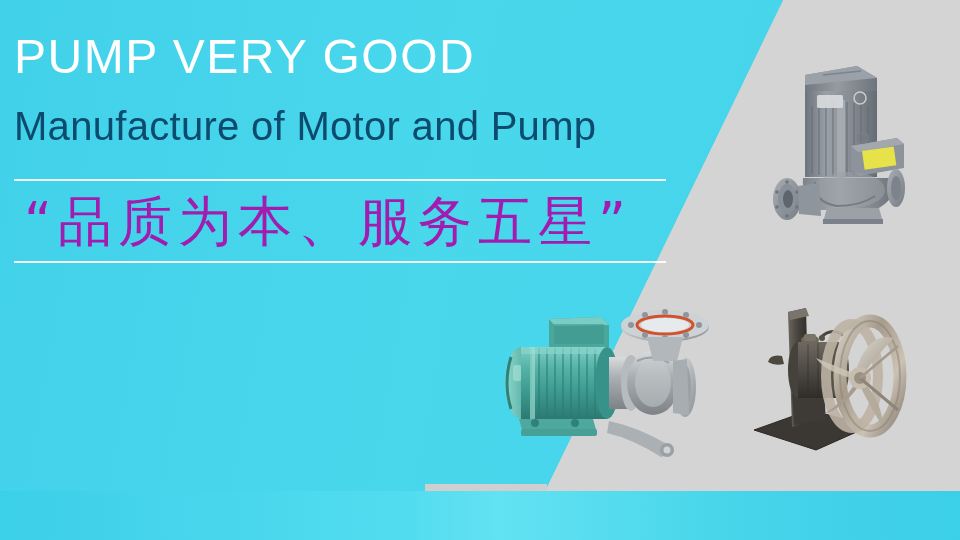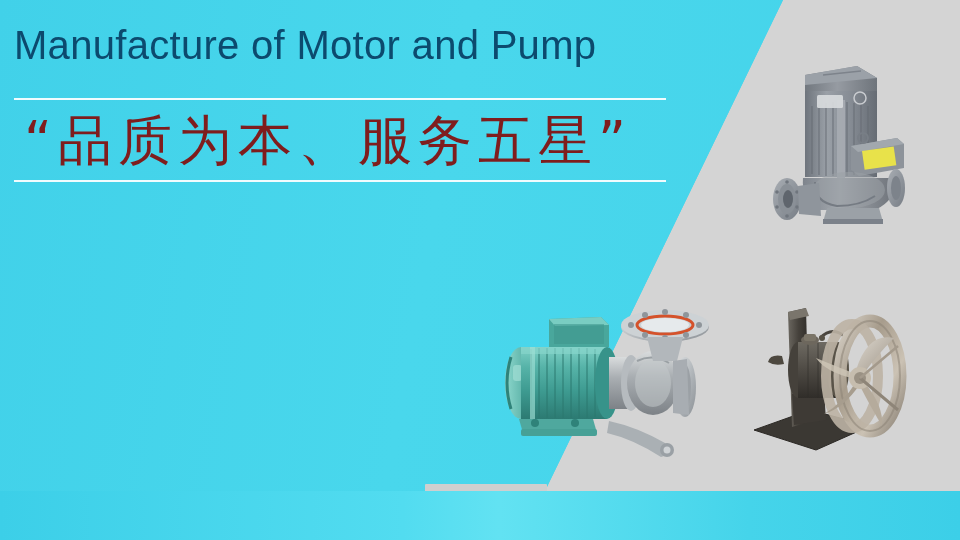--- a/index.html
+++ b/index.html
@@ -77,21 +77,21 @@
     background:#ffffff;
     opacity:.92;
     width:652px;
   }
   .rule-top{ margin-top:33px; }
   .rule-bottom{ margin-top:0; }
   .slogan-wrap{
     padding:14px 0 12px 10px;
   }
   .slogan{
-    color:#7f1d1d;
+    color:#a21caf;
     font-size:54px;
     font-weight:400;
     letter-spacing:6px;
     line-height:1;
     white-space:nowrap;
     font-family:"DejaVu Sans","Liberation Sans",sans-serif;
   }
 
   
   .product{ position:absolute; z-index:5; }
@@ -102,20 +102,21 @@
 </style>
 </head>
 <body>
 
 <div class="banner">
 
   <div class="bg-gray"></div>
   <div class="bg-cyan"></div>
 
   <div class="text-block">
+    <div class="headline">PUMP VERY GOOD</div>
     <div class="subhead">Manufacture of Motor and Pump</div>
     <div class="rule rule-top"></div>
     <div class="slogan-wrap">
       <div class="slogan">“品质为本、服务五星”</div>
     </div>
     <div class="rule rule-bottom"></div>
   </div>
 
   <div class="product" id="inline-pump">
     <svg width="155" height="185" viewBox="0 0 155 185" xmlns="http://www.w3.org/2000/svg">

